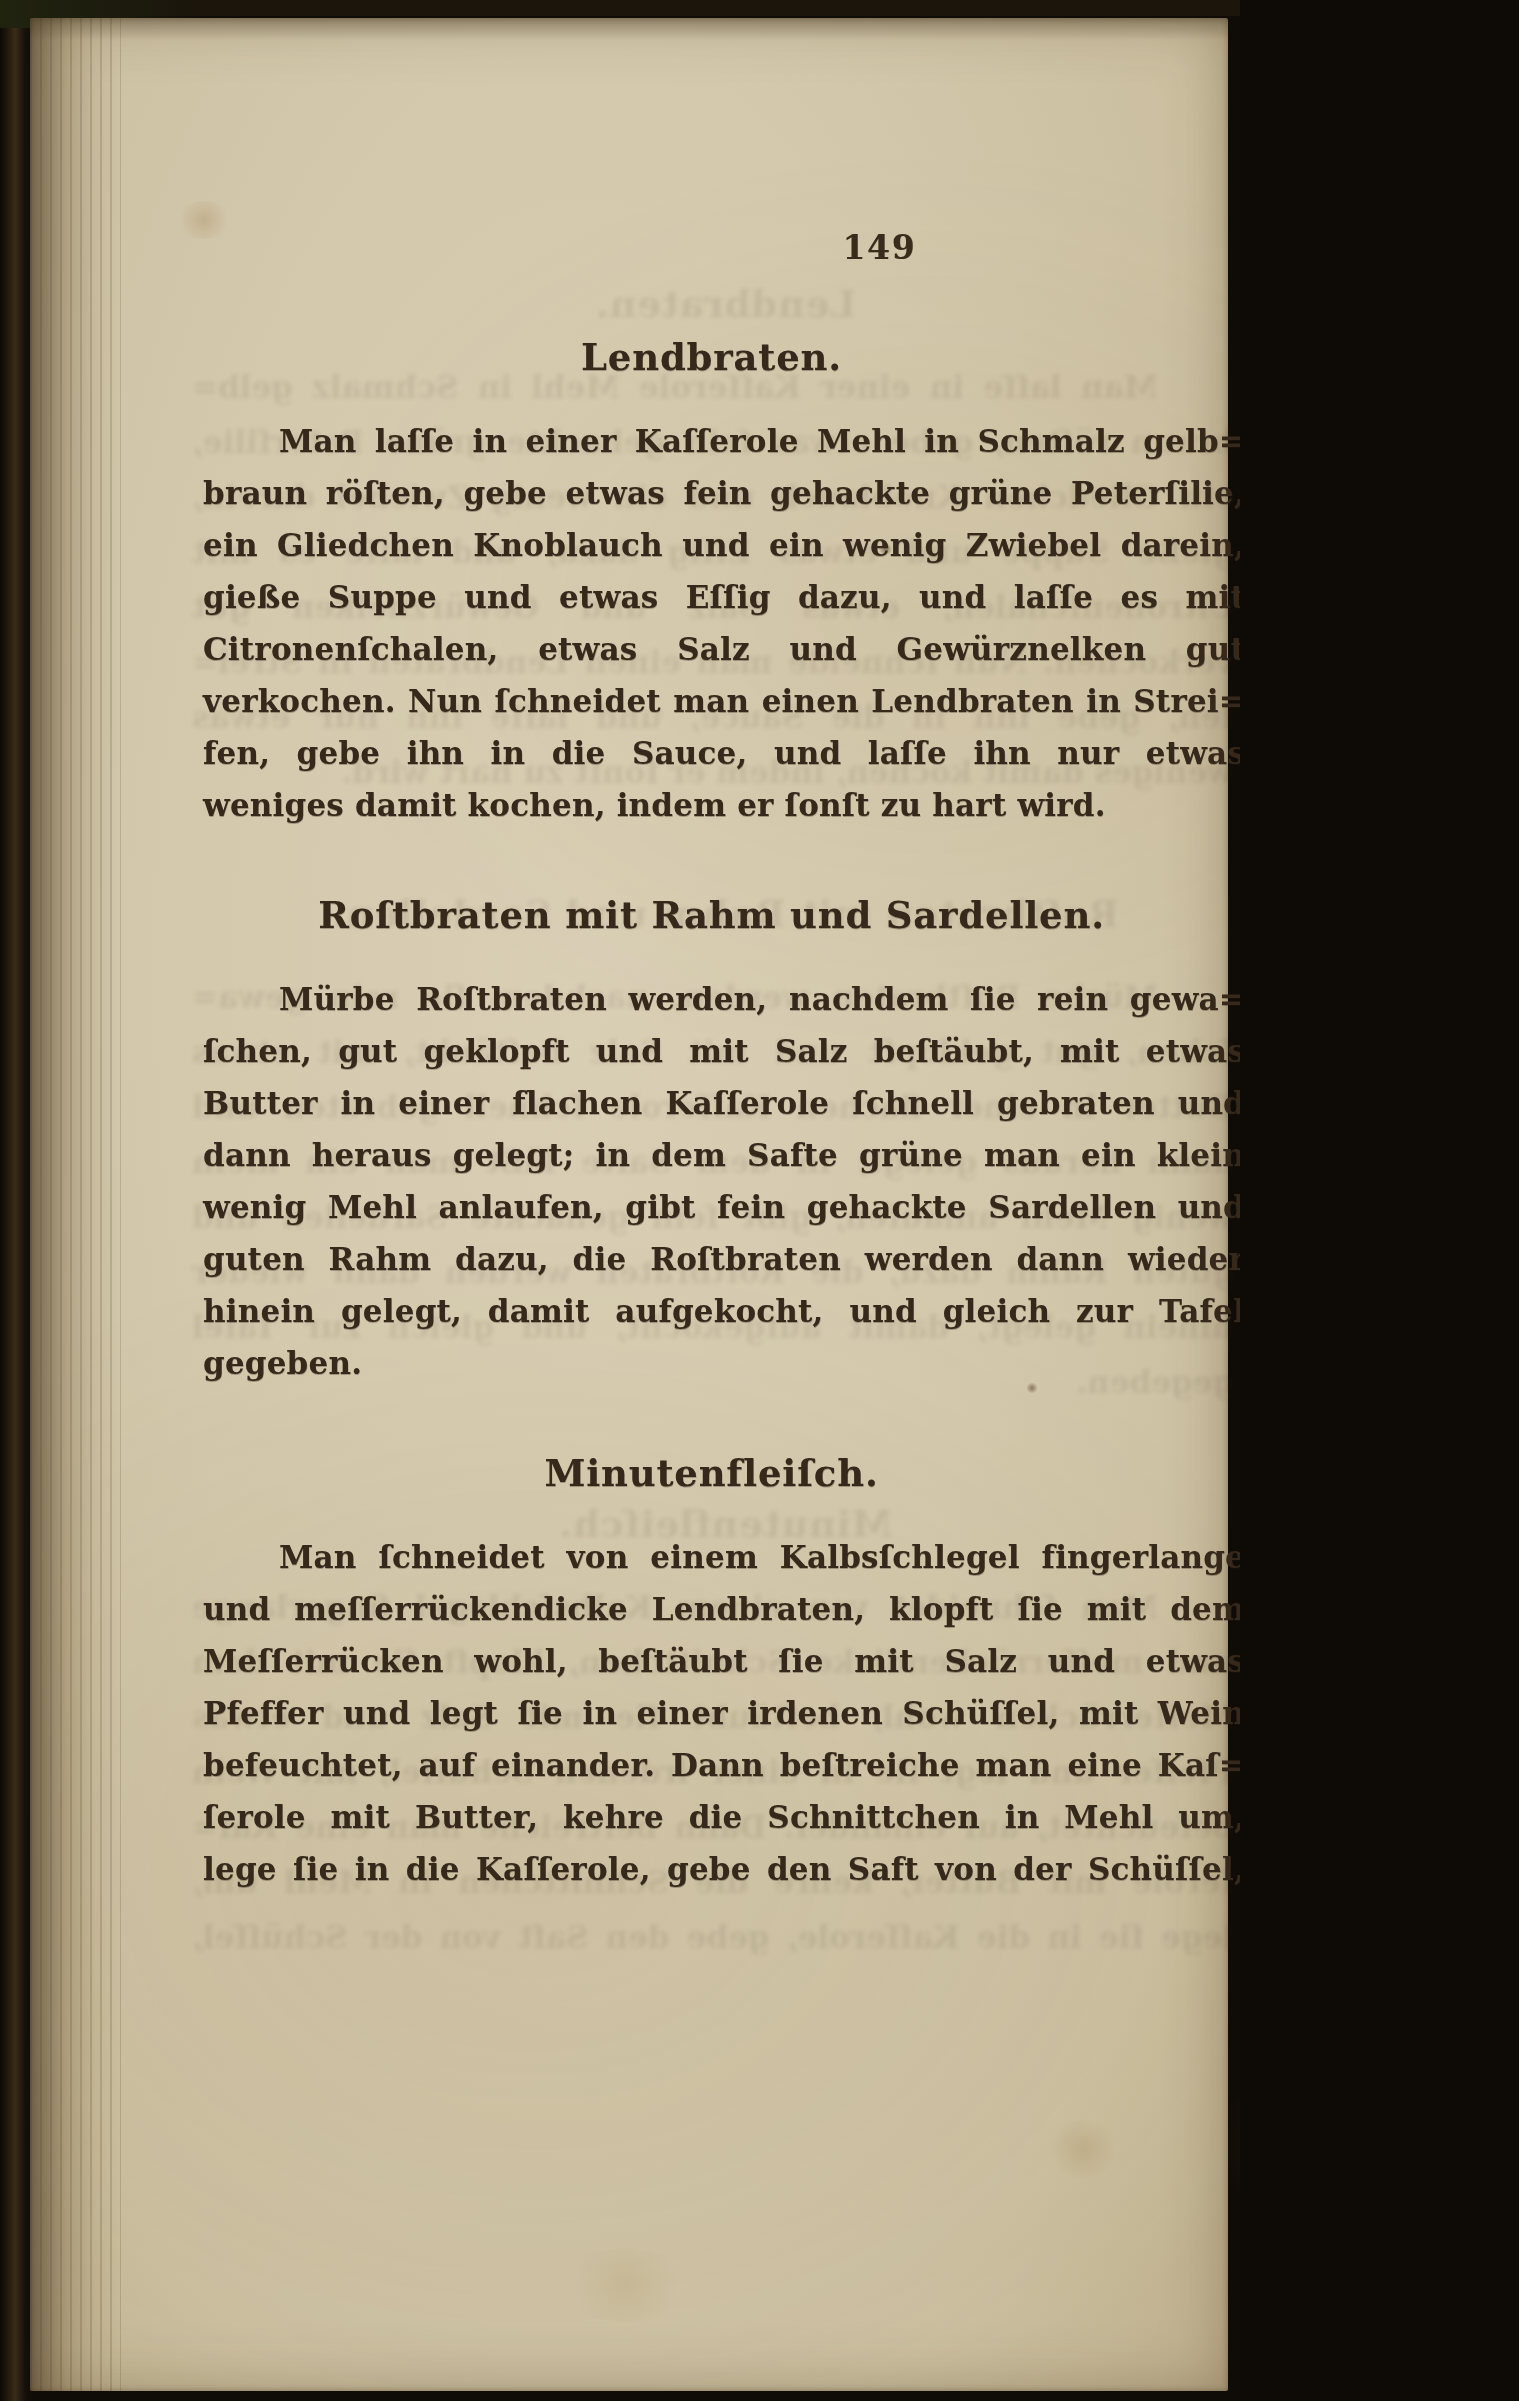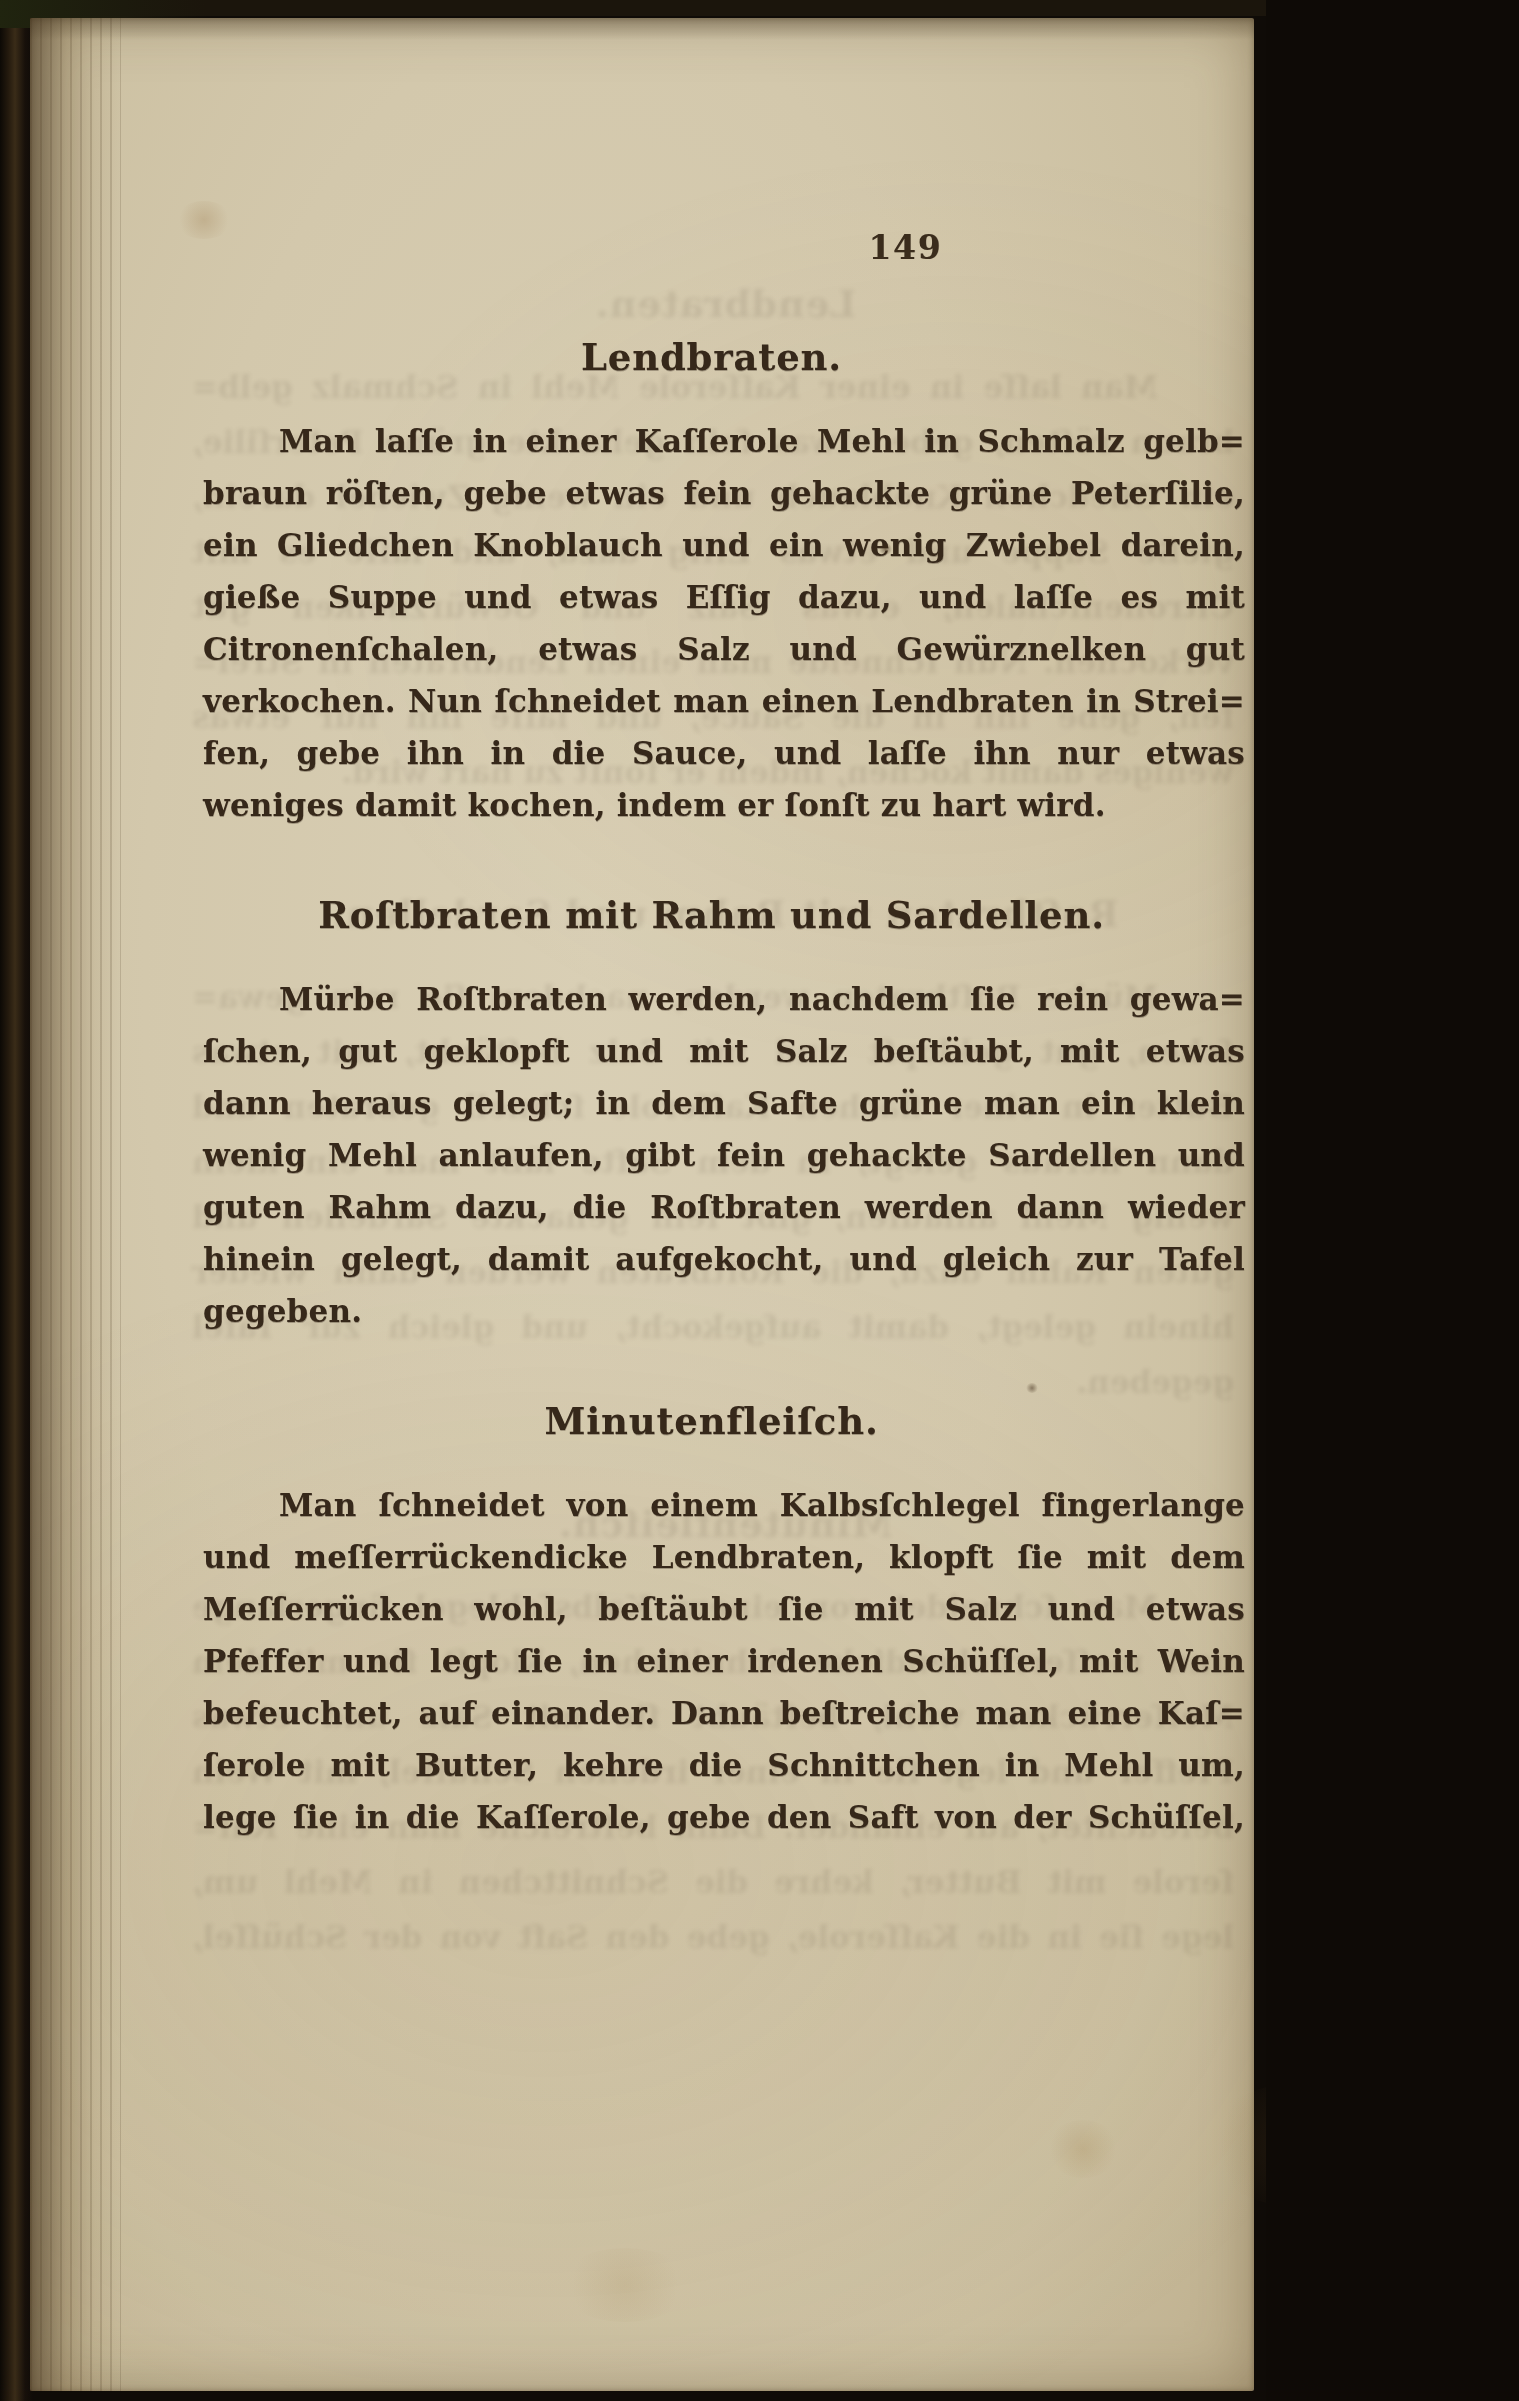--- a/index.html
+++ b/index.html
@@ -5,21 +5,20 @@
   html, body { margin: 0; padding: 0; background: #0e0a06; }
   .scan {
     position: relative;
     width: 1240px; height: 2401px;
     background:
       linear-gradient(to bottom, #1b150c 0, #1b150c 16.5px, transparent 16.5px),
       linear-gradient(to right, #0c0905 0, #241a0e 8.3px, #3a2c18 15px, #17100a 25px, #0f0b07 33px, #0f0b07 100%);
     background-color: #100b06;
     overflow: hidden;
     font-family: "DejaVu Serif", "Liberation Serif", serif;
-    padding-left: 26px;
   }
   .corner-dark {
     position: absolute; left: 0; top: 0; width: 207px; height: 28px;
     background: linear-gradient(to right, #20240f, #1c1a0d 60%, transparent);
   }
   .paper {
     position: absolute; left: 30px; top: 18px; right: 11.6px; bottom: 10px;
     background:
       radial-gradient(ellipse 1239px 909px at 42% 78%, rgba(150,122,72,0.10), transparent 70%),
       radial-gradient(ellipse 909px 661px at 75% 25%, rgba(160,130,80,0.08), transparent 70%),
@@ -136,20 +135,21 @@
           <div class="line">gieße Suppe und etwas Eſſig dazu, und laſſe es mit</div>
           <div class="line">Citronenſchalen, etwas Salz und Gewürznelken gut</div>
           <div class="line">verkochen. Nun ſchneidet man einen Lendbraten in Strei=</div>
           <div class="line">fen, gebe ihn in die Sauce, und laſſe ihn nur etwas</div>
           <div class="line unjust">weniges damit kochen, indem er ſonſt zu hart wird.</div>
         </section>
         <section>
           <div class="heading">Roſtbraten mit Rahm und Sardellen.</div>
           <div class="line indent">Mürbe Roſtbraten werden, nachdem ſie rein gewa=</div>
           <div class="line">ſchen, gut geklopft und mit Salz beſtäubt, mit etwas</div>
+          <div class="line">Butter in einer flachen Kaſſerole ſchnell gebraten und</div>
           <div class="line">dann heraus gelegt; in dem Safte grüne man ein klein</div>
           <div class="line">wenig Mehl anlaufen, gibt fein gehackte Sardellen und</div>
           <div class="line">guten Rahm dazu, die Roſtbraten werden dann wieder</div>
           <div class="line">hinein gelegt, damit aufgekocht, und gleich zur Tafel</div>
           <div class="line unjust">gegeben.</div>
         </section>
         <section>
           <div class="heading">Minutenfleiſch.</div>
           <div class="line indent">Man ſchneidet von einem Kalbsſchlegel fingerlange</div>
           <div class="line">und meſſerrückendicke Lendbraten, klopft ſie mit dem</div>

